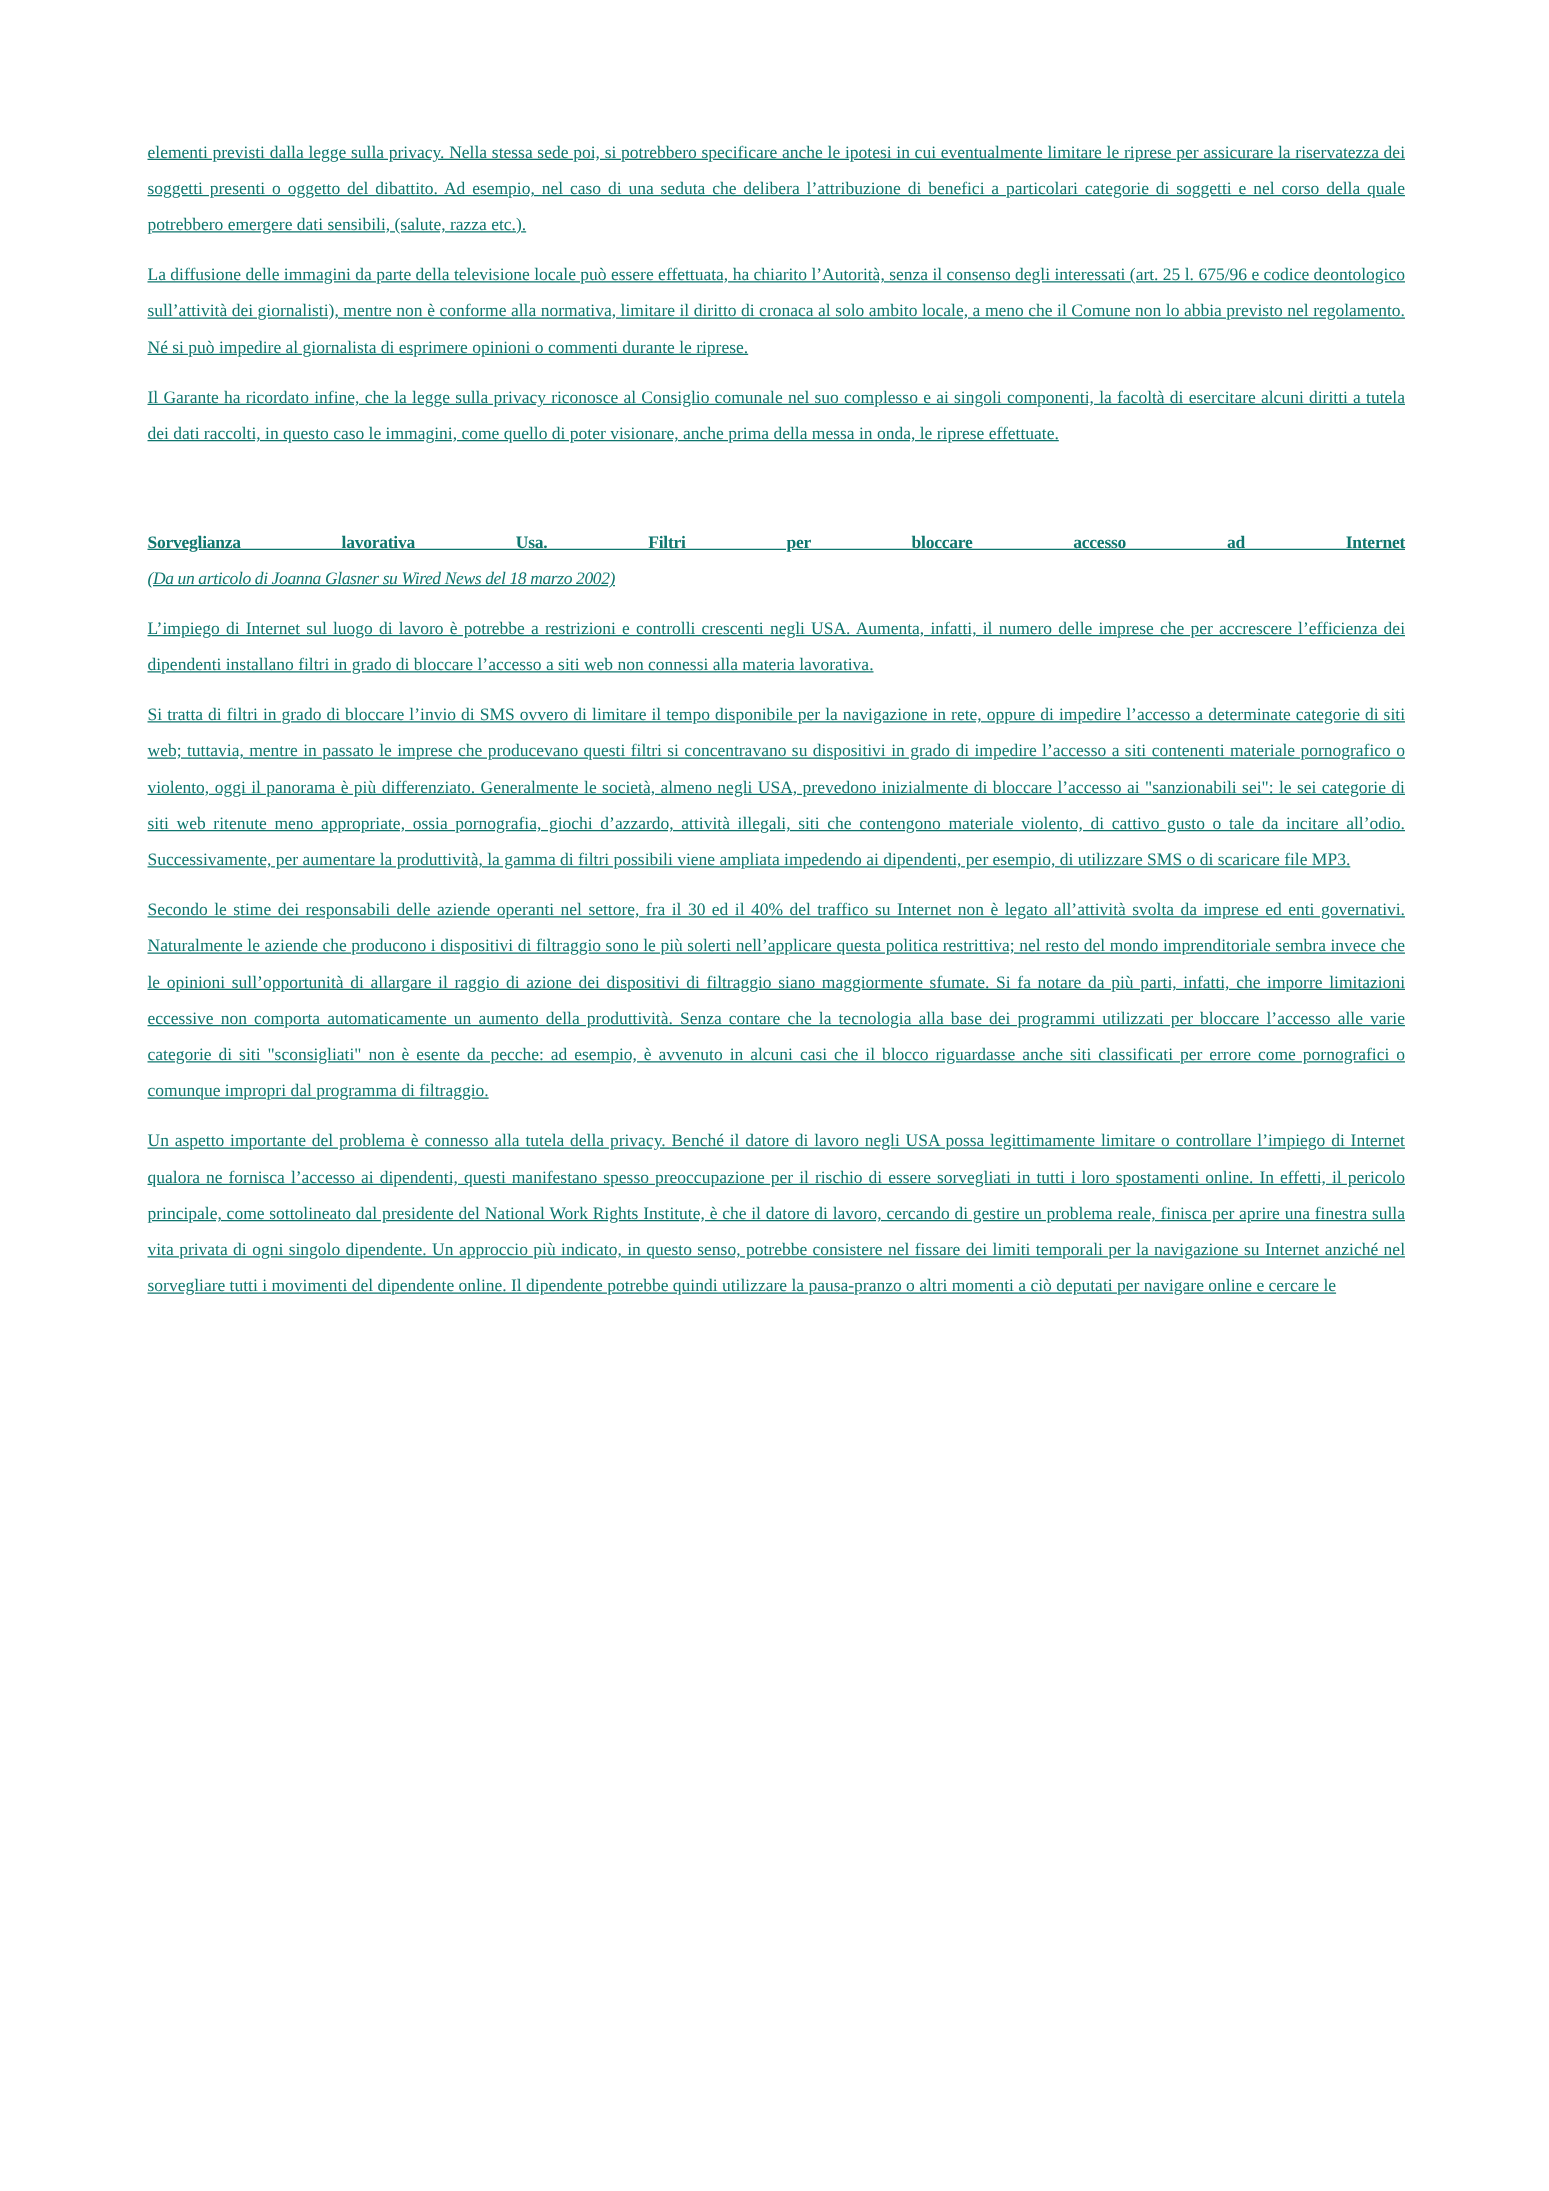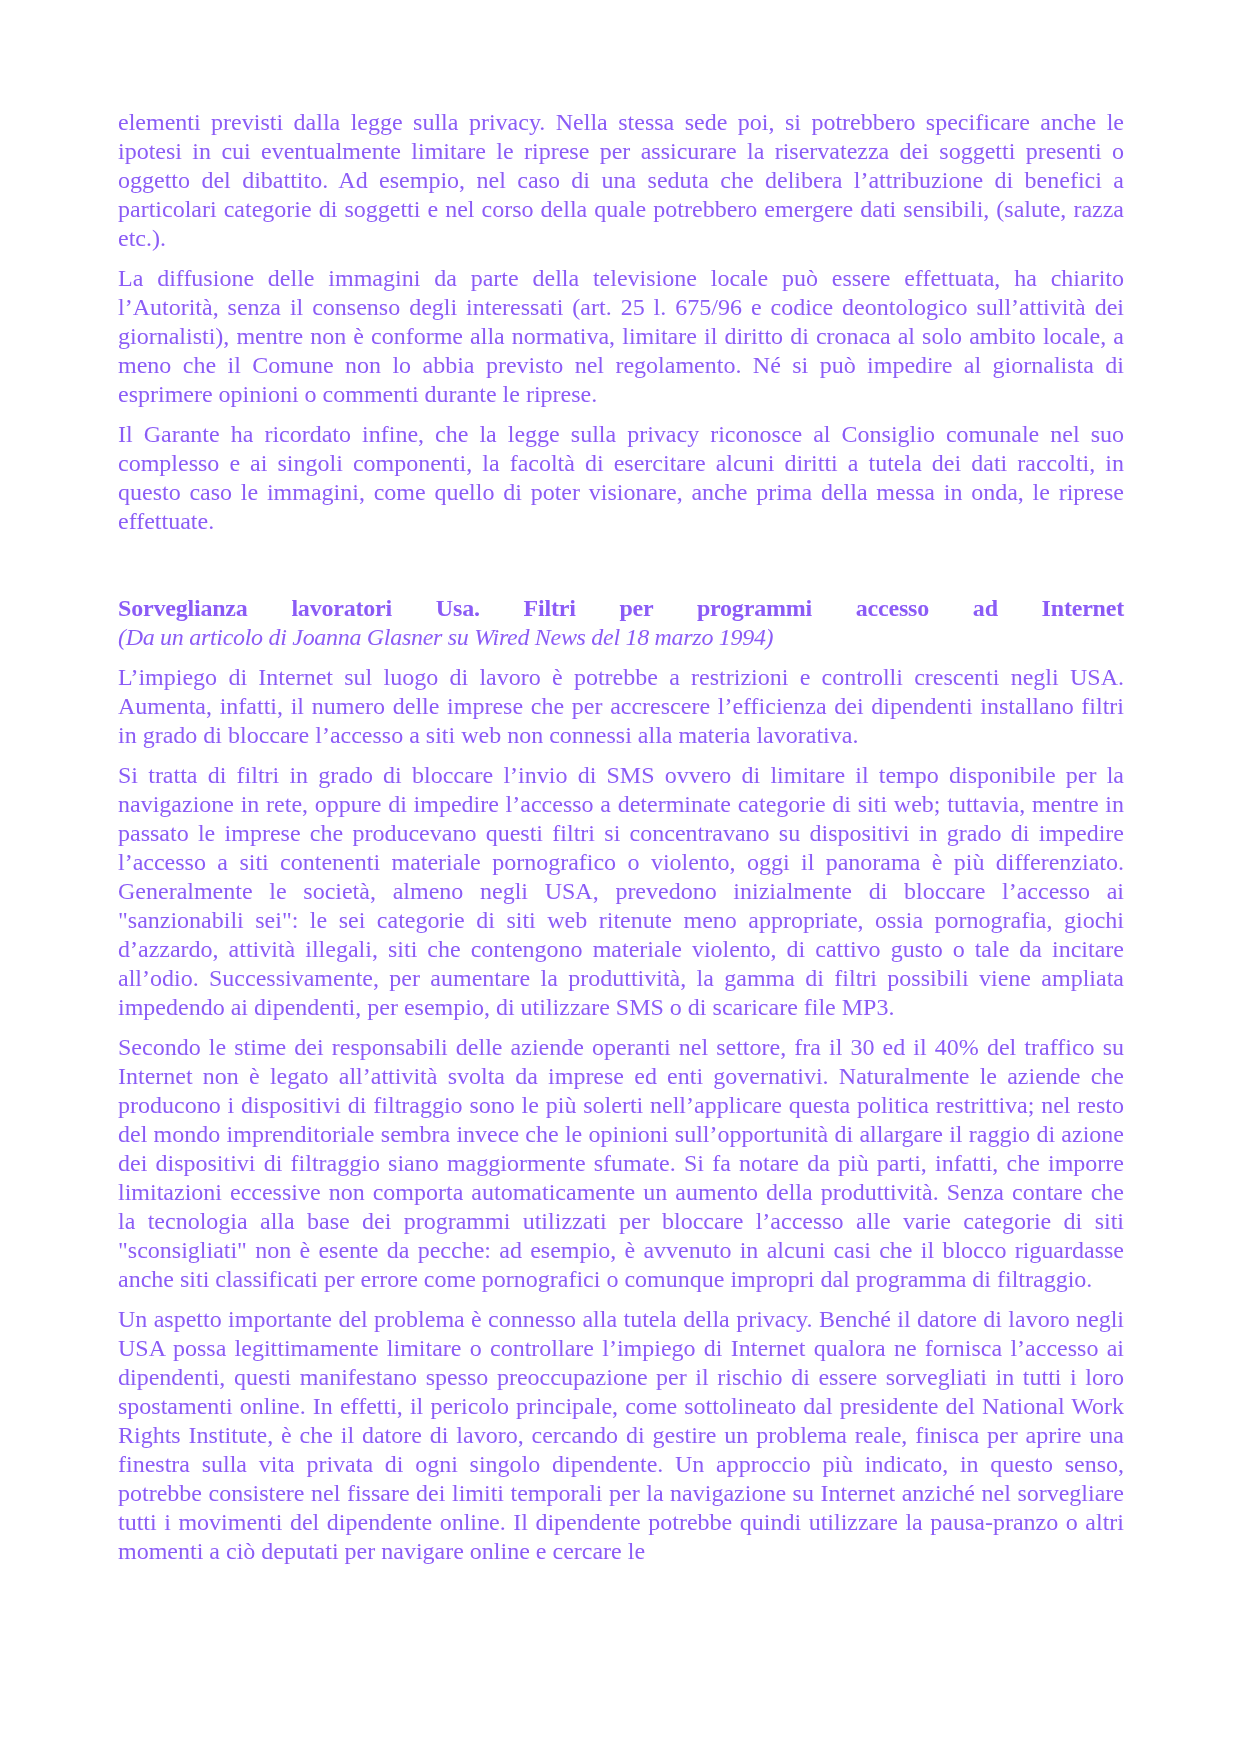--- a/index.html
+++ b/index.html
@@ -12,23 +12,24 @@
       height: 1753px;
       position: relative;
       overflow: hidden;
     }
     .page {
       position: absolute;
       left: 118px;
       top: 108px;
       width: 1006px;
       font-family: "Liberation Serif", "DejaVu Serif", serif;
-      font-size: 24px;
+      font-size: 14px;
       line-height: 29px;
-      color: #8b5cf6;
+      color: #0f766e;
+      text-decoration: underline;
     }
     .para {
       margin: 0 0 11px 0;
       text-align: justify;
       text-justify: inter-word;
       hyphens: none;
     }
     .section-gap {
       height: 47px;
     }
@@ -49,20 +50,20 @@
 <body>
 
 <div class="page">
   <p class="para">elementi previsti dalla legge sulla privacy. Nella stessa sede poi, si potrebbero specificare anche le ipotesi in cui eventualmente limitare le riprese per assicurare la riservatezza dei soggetti presenti o oggetto del dibattito. Ad esempio, nel caso di una seduta che delibera l’attribuzione di benefici a particolari categorie di soggetti e nel corso della quale potrebbero emergere dati sensibili, (salute, razza etc.).</p>
   <p class="para">La diffusione delle immagini da parte della televisione locale può essere effettuata, ha chiarito l’Autorità, senza il consenso degli interessati (art. 25 l. 675/96 e codice deontologico sull’attività dei giornalisti), mentre non è conforme alla normativa, limitare il diritto di cronaca al solo ambito locale, a meno che il Comune non lo abbia previsto nel regolamento. Né si può impedire al giornalista di esprimere opinioni o commenti durante le riprese.</p>
   <p class="para">Il Garante ha ricordato infine, che la legge sulla privacy riconosce al Consiglio comunale nel suo complesso e ai singoli componenti, la facoltà di esercitare alcuni diritti a tutela dei dati raccolti, in questo caso le immagini, come quello di poter visionare, anche prima della messa in onda, le riprese effettuate.</p>
 
   <div class="section-gap"></div>
 
   <div>
-    <p class="article-title">Sorveglianza lavoratori Usa. Filtri per programmi accesso ad Internet</p>
-    <p class="article-source">(Da un articolo di Joanna Glasner su Wired News del 18 marzo 1994)</p>
+    <p class="article-title">Sorveglianza lavorativa Usa. Filtri per bloccare accesso ad Internet</p>
+    <p class="article-source">(Da un articolo di Joanna Glasner su Wired News del 18 marzo 2002)</p>
     <p class="para">L’impiego di Internet sul luogo di lavoro è potrebbe a restrizioni e controlli crescenti negli USA. Aumenta, infatti, il numero delle imprese che per accrescere l’efficienza dei dipendenti installano filtri in grado di bloccare l’accesso a siti web non connessi alla materia lavorativa.</p>
     <p class="para">Si tratta di filtri in grado di bloccare l’invio di SMS ovvero di limitare il tempo disponibile per la navigazione in rete, oppure di impedire l’accesso a determinate categorie di siti web; tuttavia, mentre in passato le imprese che producevano questi filtri si concentravano su dispositivi in grado di impedire l’accesso a siti contenenti materiale pornografico o violento, oggi il panorama è più differenziato. Generalmente le società, almeno negli USA, prevedono inizialmente di bloccare l’accesso ai "sanzionabili sei": le sei categorie di siti web ritenute meno appropriate, ossia pornografia, giochi d’azzardo, attività illegali, siti che contengono materiale violento, di cattivo gusto o tale da incitare all’odio. Successivamente, per aumentare la produttività, la gamma di filtri possibili viene ampliata impedendo ai dipendenti, per esempio, di utilizzare SMS o di scaricare file MP3.</p>
     <p class="para">Secondo le stime dei responsabili delle aziende operanti nel settore, fra il 30 ed il 40% del traffico su Internet non è legato all’attività svolta da imprese ed enti governativi. Naturalmente le aziende che producono i dispositivi di filtraggio sono le più solerti nell’applicare questa politica restrittiva; nel resto del mondo imprenditoriale sembra invece che le opinioni sull’opportunità di allargare il raggio di azione dei dispositivi di filtraggio siano maggiormente sfumate. Si fa notare da più parti, infatti, che imporre limitazioni eccessive non comporta automaticamente un aumento della produttività. Senza contare che la tecnologia alla base dei programmi utilizzati per bloccare l’accesso alle varie categorie di siti "sconsigliati" non è esente da pecche: ad esempio, è avvenuto in alcuni casi che il blocco riguardasse anche siti classificati per errore come pornografici o comunque impropri dal programma di filtraggio.</p>
     <p class="para">Un aspetto importante del problema è connesso alla tutela della privacy. Benché il datore di lavoro negli USA possa legittimamente limitare o controllare l’impiego di Internet qualora ne fornisca l’accesso ai dipendenti, questi manifestano spesso preoccupazione per il rischio di essere sorvegliati in tutti i loro spostamenti online. In effetti, il pericolo principale, come sottolineato dal presidente del National Work Rights Institute, è che il datore di lavoro, cercando di gestire un problema reale, finisca per aprire una finestra sulla vita privata di ogni singolo dipendente. Un approccio più indicato, in questo senso, potrebbe consistere nel fissare dei limiti temporali per la navigazione su Internet anziché nel sorvegliare tutti i movimenti del dipendente online. Il dipendente potrebbe quindi utilizzare la pausa-pranzo o altri momenti a ciò deputati per navigare online e cercare le</p>
   </div>
 </div>
 
 </body></html>

